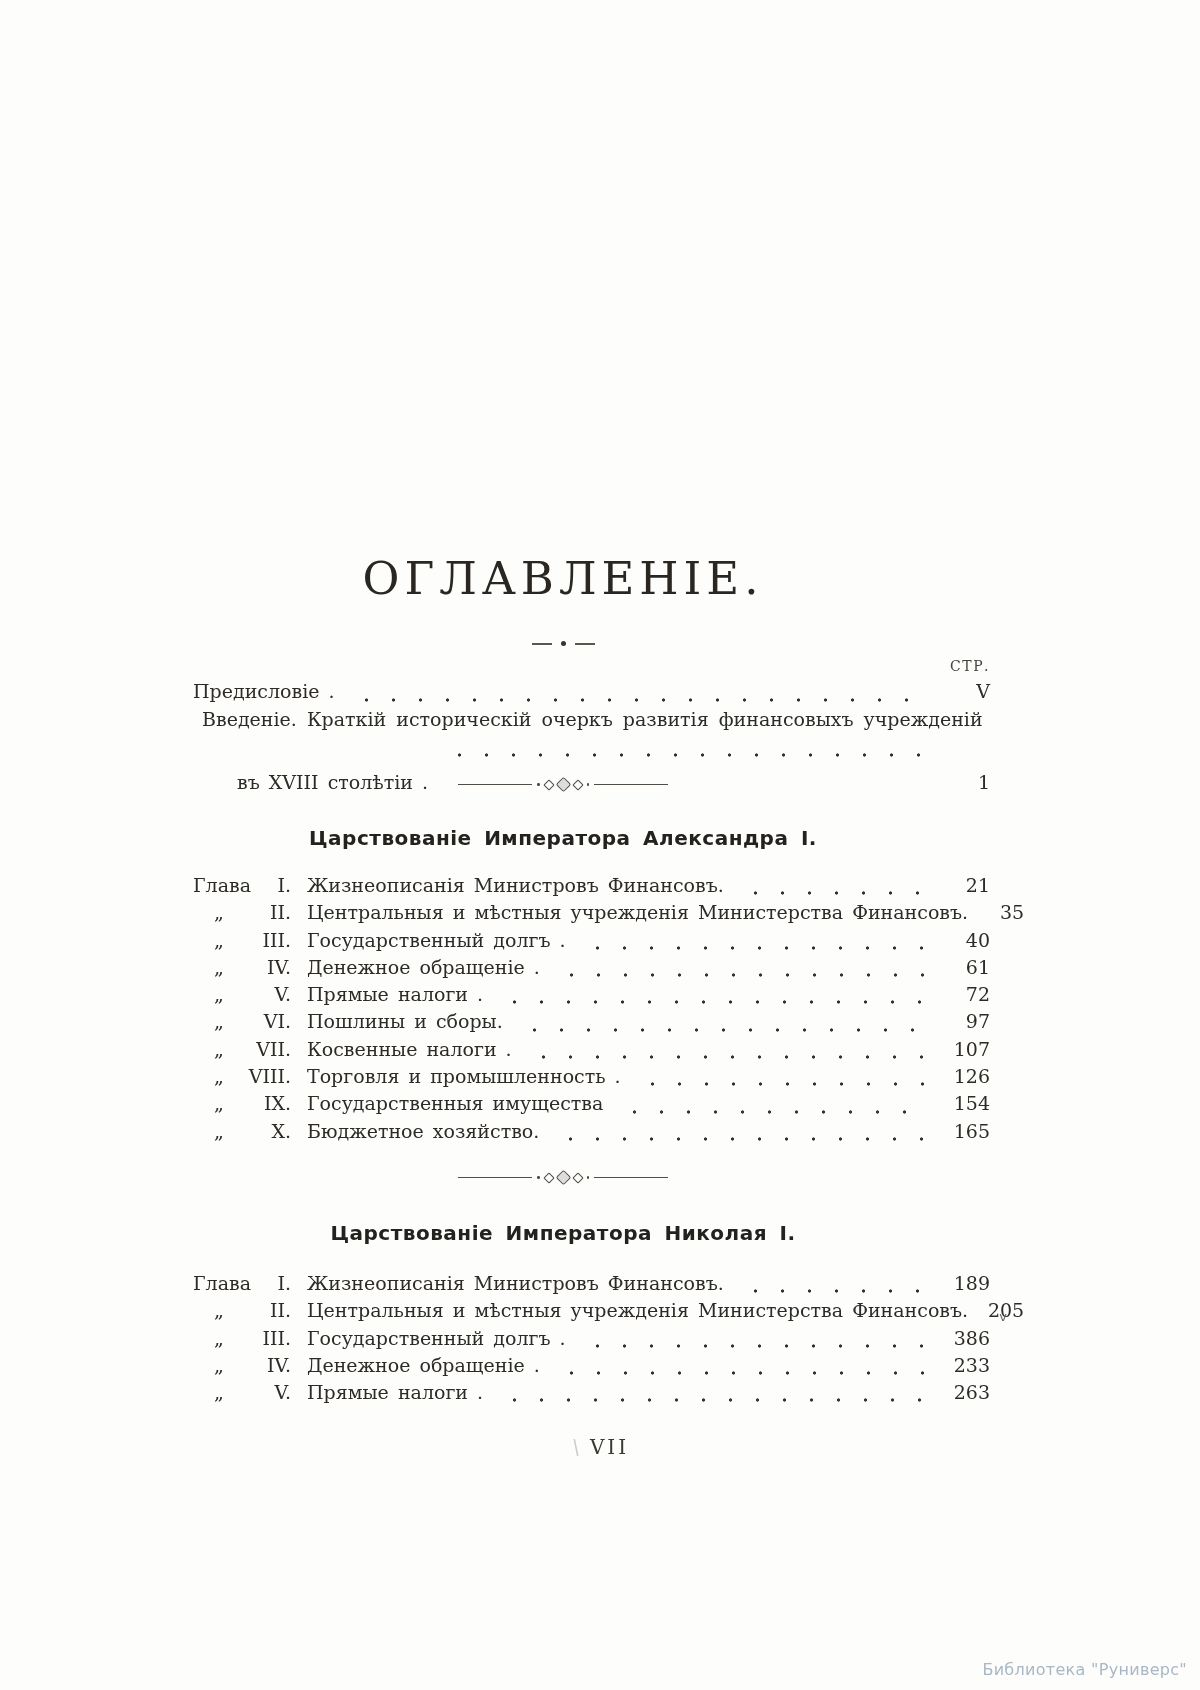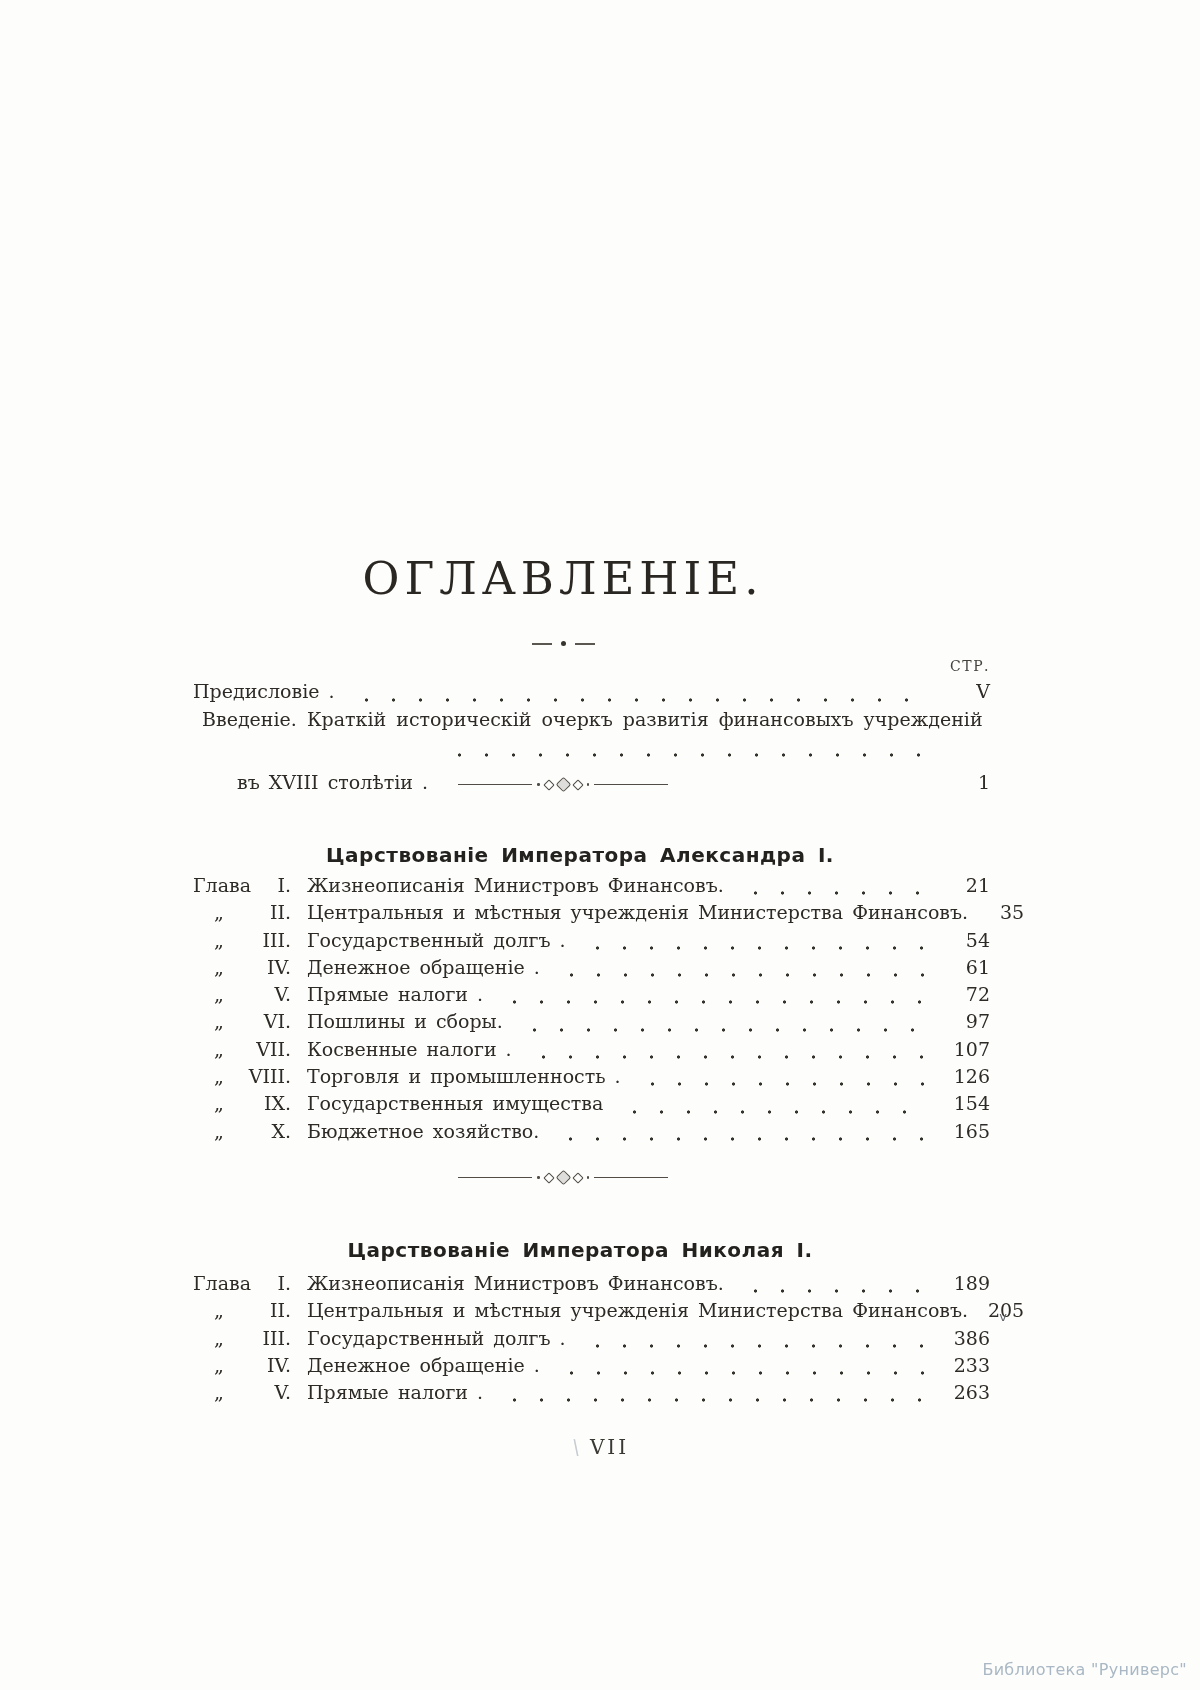--- a/index.html
+++ b/index.html
@@ -67,21 +67,21 @@
   .orn .dt { width: 2.5px; height: 2.5px; border-radius: 50%; background: #514d46; }
   .orn .dmd {
     width: 6px; height: 6px; border: 1px solid #514d46;
     transform: rotate(45deg); border-radius: 1px;
   }
   .orn .dmd.big {
     width: 9px; height: 9px; background: rgba(81, 77, 70, 0.18); border-radius: 2px;
   }
   
   .sec-heading {
-    position: absolute; left: 0; width: 740px; margin: 17px;
+    position: absolute; left: 0; width: 740px; margin: 0;
     text-align: center; font-family: "DejaVu Sans", sans-serif;
     font-size: 20px; font-weight: bold; letter-spacing: 0.5px; word-spacing: 5px;
     color: #24221f;
   }
   .h1pos { top: 826px; }
   .h2pos { top: 1221px; }
   
   .rows { position: absolute; left: 0; width: 797px; }
   .rows-1 { top: 874px; }
   .rows-2 { top: 1272px; }
@@ -161,21 +161,21 @@
     <span class="col-title">Центральныя и мѣстныя учрежденія Министерства Финансовъ.</span>
 
     <span class="col-page">35</span>
     <span class="page-mark"></span>
   </div>
         <div class="toc-row">
     <span class="col-label">„</span>
     <span class="col-numeral">III.</span>
     <span class="col-title">Государственный долгъ .</span>
     <span class="leaders"></span>
-    <span class="col-page">54</span>
+    <span class="col-page">40</span>
     <span class="page-mark"></span>
   </div>
         <div class="toc-row">
     <span class="col-label">„</span>
     <span class="col-numeral">IV.</span>
     <span class="col-title">Денежное обращеніе .</span>
     <span class="leaders"></span>
     <span class="col-page">61</span>
     <span class="page-mark"></span>
   </div>

